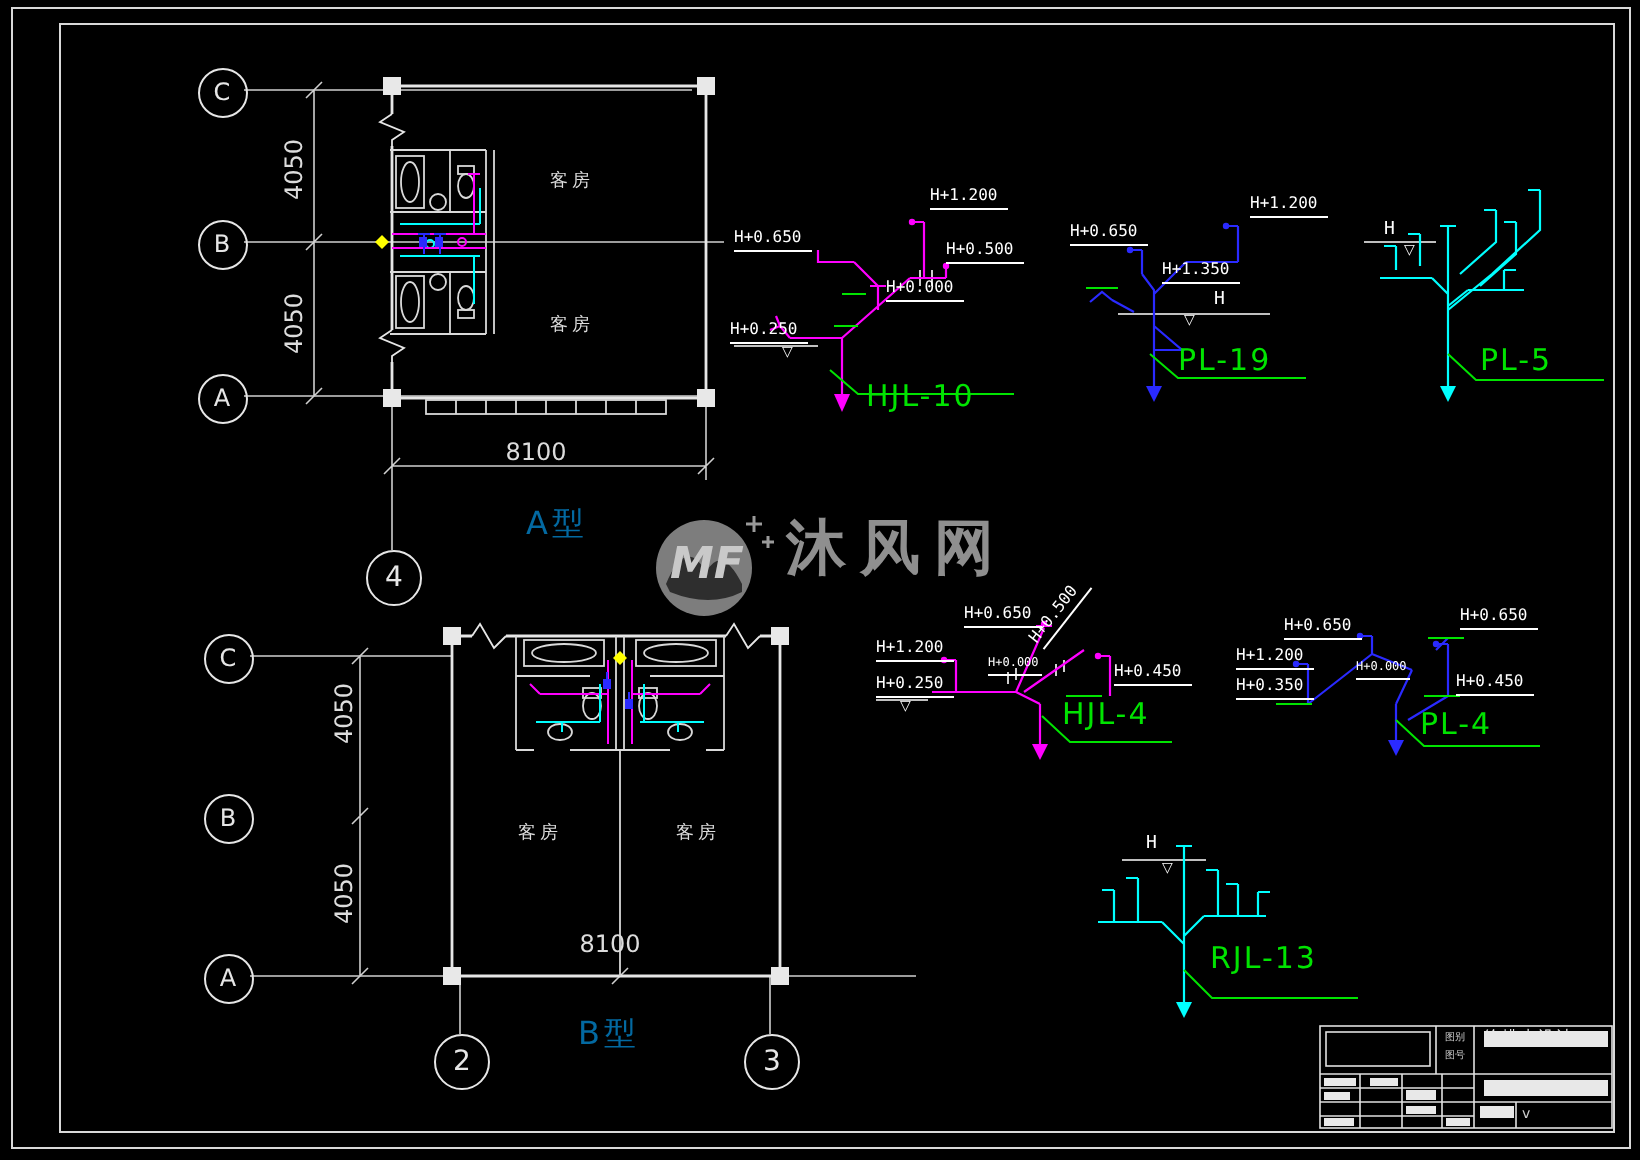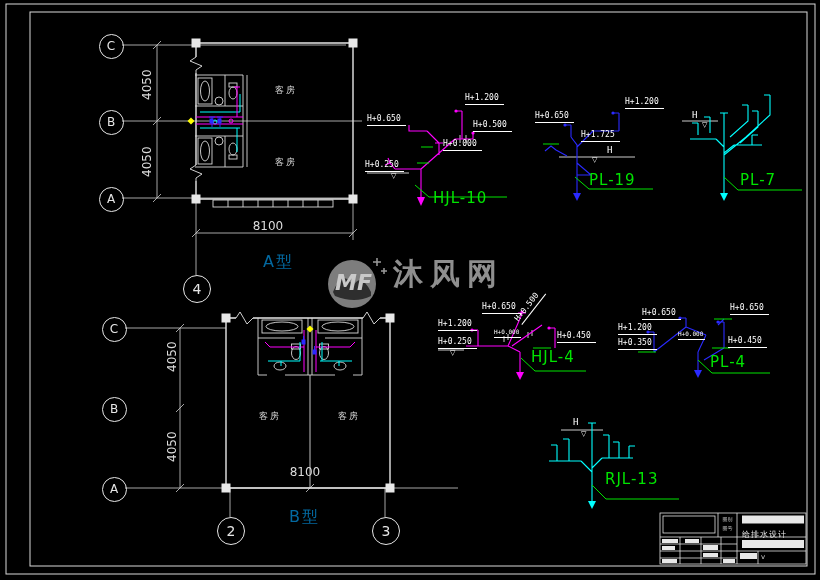--- a/index.html
+++ b/index.html
@@ -272,30 +272,30 @@
   <span class="elev" style="left:108px;top:36px">H+0.500</span>
   <span class="elev" style="left:78px;top:55px">H+0.000</span>
   <span class="elev" style="left:0px;top:76px">H+0.250</span>
   <span class="tri" style="left:26px;top:88px">▽</span>
   <span class="rname" style="left:68px;top:104px">HJL-10</span>
 </div>
 
 <div class="riser" style="left:535px;top:85px;width:150px;height:130px">
   <span class="elev" style="left:0px;top:27px">H+0.650</span>
   <span class="elev" style="left:90px;top:13px">H+1.200</span>
-  <span class="elev" style="left:46px;top:46px">H+1.725</span>
+  <span class="elev" style="left:46px;top:46px">H+1.350</span>
   <span class="hlbl" style="left:72px;top:60px">H</span>
   <span class="tri" style="left:57px;top:72px">▽</span>
   <span class="rname" style="left:54px;top:86px">PL-19</span>
 </div>
 
 <div class="riser" style="left:682px;top:85px;width:130px;height:130px">
   <span class="hlbl" style="left:10px;top:25px">H</span>
   <span class="tri" style="left:20px;top:37px">▽</span>
-  <span class="rname" style="left:58px;top:86px">PL-7</span>
+  <span class="rname" style="left:58px;top:86px">PL-5</span>
 </div>
 
 <div class="riser" style="left:438px;top:300px;width:155px;height:105px">
   <span class="elev" style="left:44px;top:3px">H+0.650</span>
   <span class="elev rot" style="left:84px;top:14px">H+0.500</span>
   <span class="elev" style="left:0px;top:20px">H+1.200</span>
   <span class="elev" style="left:0px;top:38px">H+0.250</span>
   <span class="elev" style="left:119px;top:32px">H+0.450</span>
   <span class="elev tiny" style="left:56px;top:29px">H+0.000</span>
   <span class="tri" style="left:12px;top:50px">▽</span>
@@ -319,17 +319,17 @@
 </div>
 
 <div class="wm" style="left:325px;top:252px;width:200px;height:62px">
   <span class="wm-logo" style="left:10px;top:18px">MF</span>
   <span class="wm-brand" style="left:68px;top:2px">沐风网</span>
 </div>
 
 <div class="tb" style="left:660px;top:513px;width:146px;height:51px">
   <span class="tb-small" style="left:59px;top:4px">图别</span>
   <span class="tb-small" style="left:59px;top:13px">图号</span>
-  <span class="tb-project" style="left:82px;top:16px">给排水设计</span>
+  <span class="tb-project" style="left:82px;top:0">给排水设计</span>
   <span class="tb-mark" style="left:101px;top:40px">v</span>
 </div>
 
 </div>
 
 </body></html>

